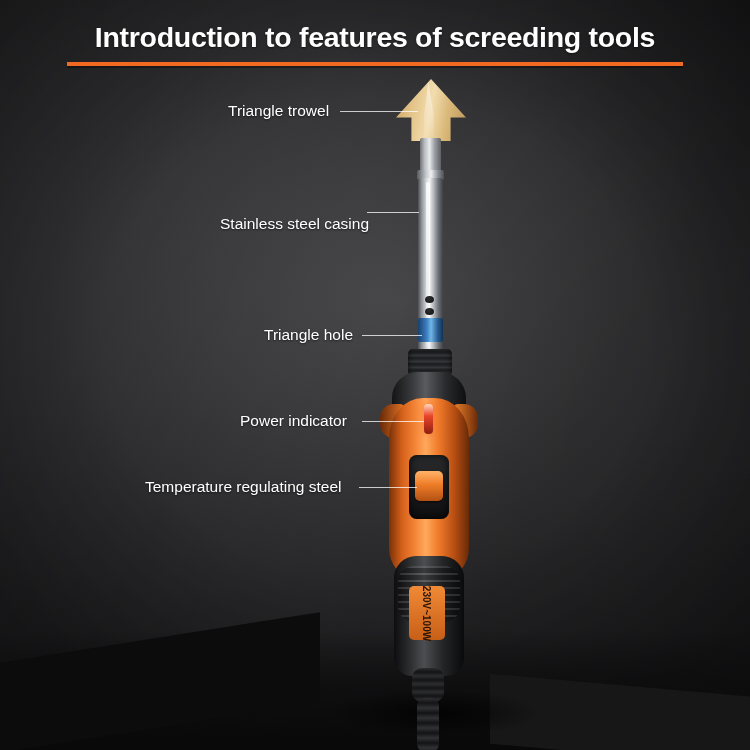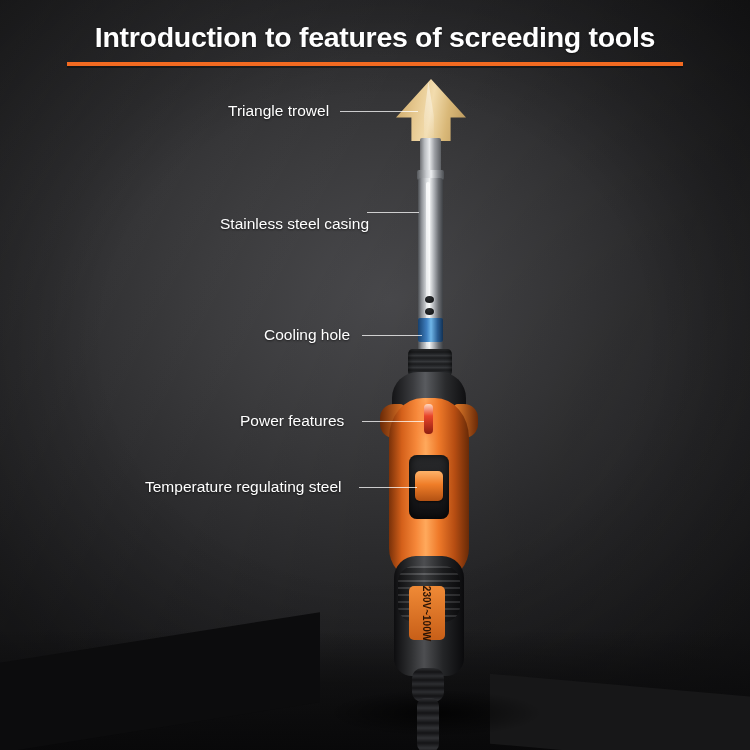--- a/index.html
+++ b/index.html
@@ -414,22 +414,22 @@
     <div class="cable-strain"></div>
     <div class="cable"></div>
   </div>
 
   <div class="callout" style="left:228px; top:102px;">Triangle trowel</div>
   <div class="leader" style="left:340px; top:111px; width:78px;"></div>
 
   <div class="callout" style="left:200px; top:215px;margin-left:20px;">Stainless steel casing</div>
   <div class="leader" style="left:367px; top:212px; width:52px;"></div>
 
-  <div class="callout" style="left:264px; top:326px;">Cooling hole</div>
+  <div class="callout" style="left:264px; top:326px;">Triangle hole</div>
   <div class="leader" style="left:362px; top:335px; width:60px;"></div>
 
-  <div class="callout" style="left:240px; top:412px;">Power features</div>
+  <div class="callout" style="left:240px; top:412px;">Power indicator</div>
   <div class="leader" style="left:362px; top:421px; width:62px;"></div>
 
   <div class="callout" style="left:145px; top:478px;">Temperature regulating steel</div>
   <div class="leader" style="left:359px; top:487px; width:58px;"></div>
 
 </div>
 
 </body></html>

